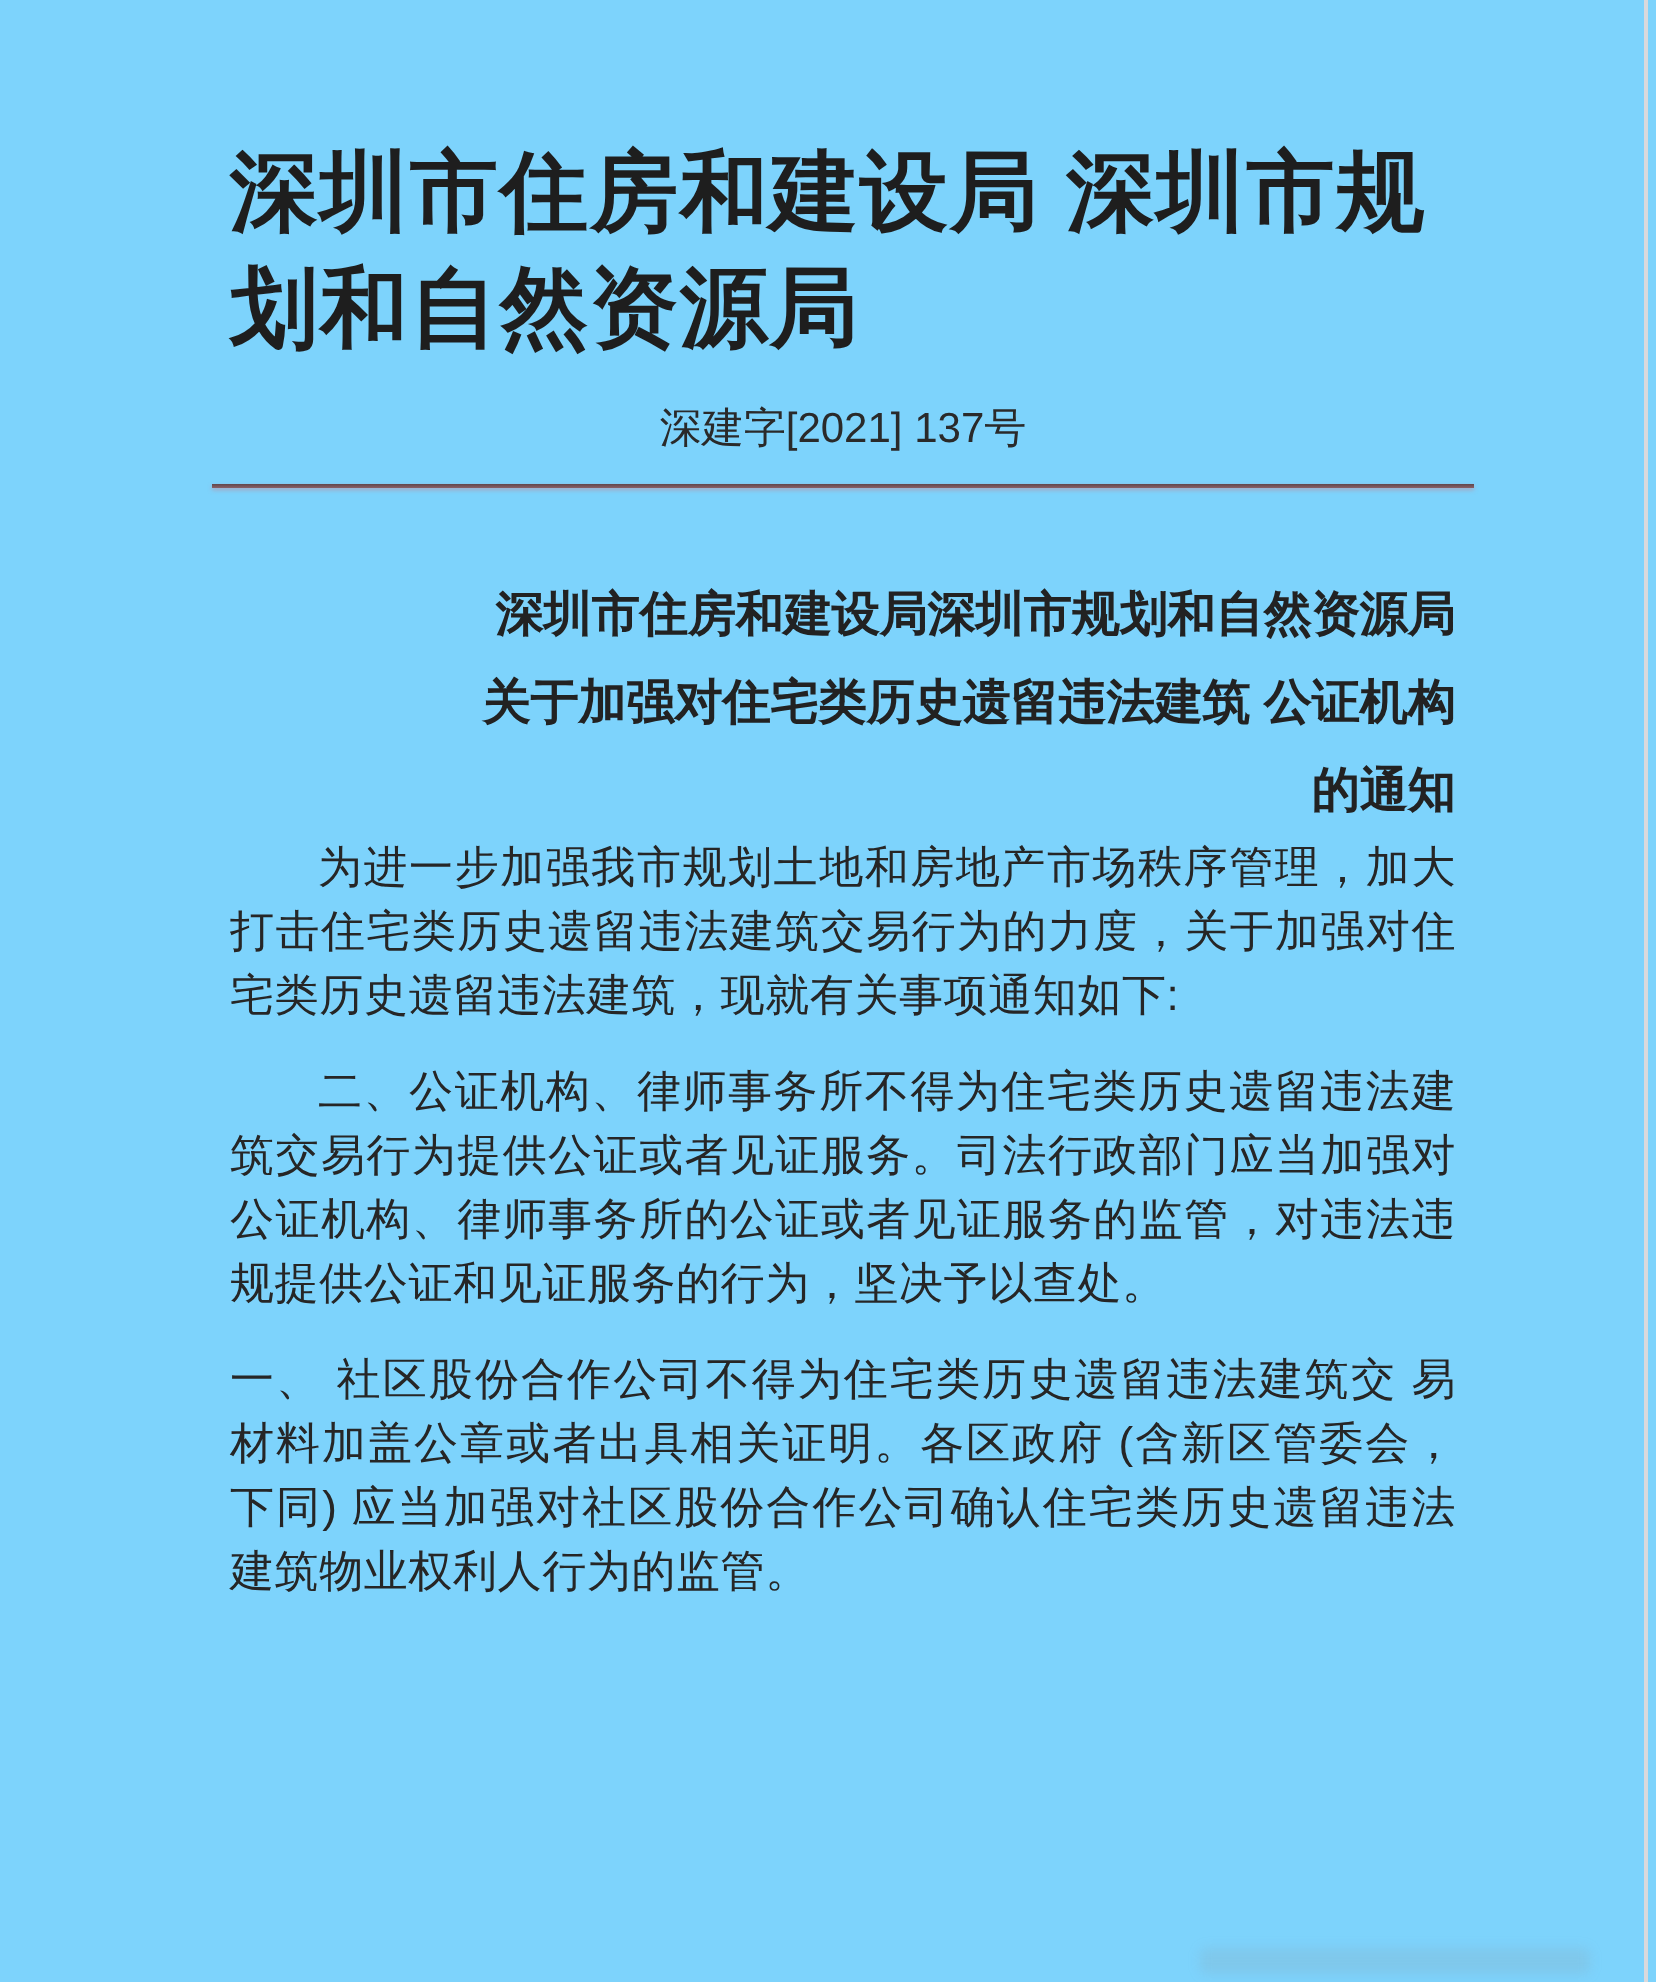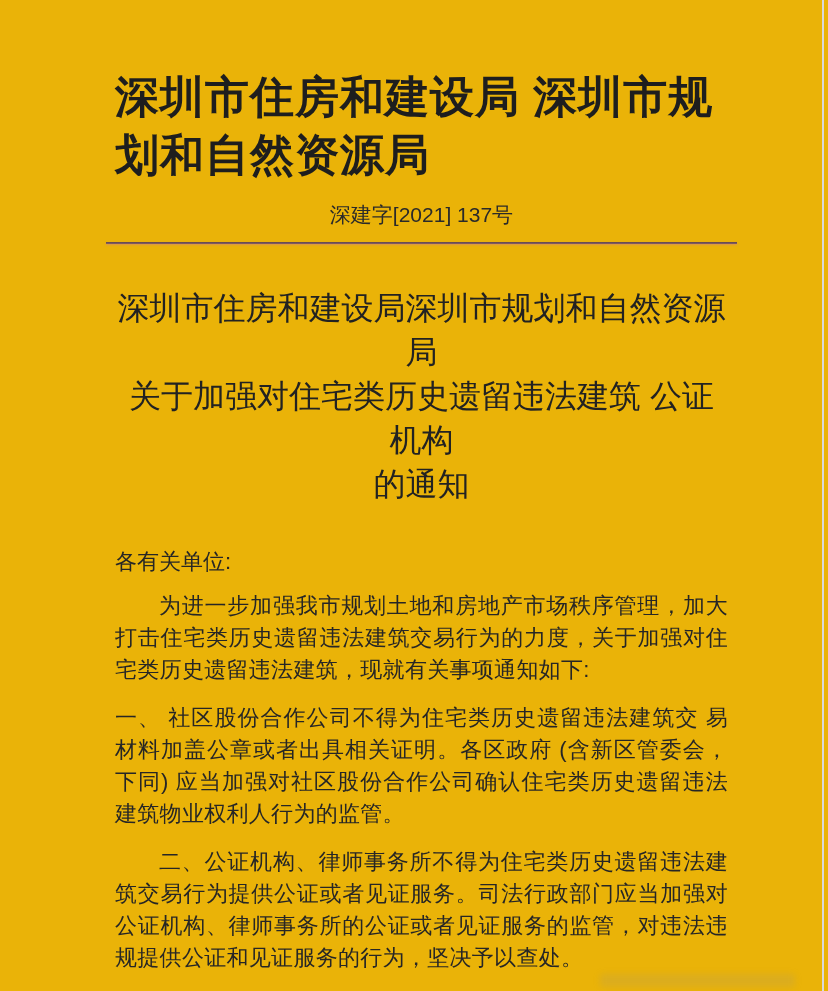--- a/index.html
+++ b/index.html
@@ -4,21 +4,21 @@
 <style>
   html, body {
     margin: 0;
     padding: 0;
     background: #ffffff;
   }
   .page {
     position: relative;
     width: 828px;
     height: 991px;
-    background: #eab308;
+    background: #7dd3fc;
     overflow: hidden;
     font-family: "Liberation Sans", sans-serif;
     color: #262626;
     box-sizing: border-box;
   }
   .content {
     padding: 68px 100px 0 115px;
   }
   .t-line { display: block; }
 
@@ -38,24 +38,24 @@
     color: #2a2a2a;
   }
   .divider {
     height: 2px;
     margin: 12px -9px 0 -9px;
     background: linear-gradient(to bottom, #5f474c, #8a6067);
     box-shadow: 0 1px 2px rgba(205, 125, 138, 0.55);
   }
   .notice-title {
     margin: 42px 0 0 0;
-    font-size: 32px;
+    font-size: 24px;
     line-height: 44px;
-    font-weight: 400;
-    text-align: center;
+    font-weight: 700;
+    text-align: right;
     color: #222222;
   }
   .salutation {
     margin: 40px 0 12px 0;
     font-size: 22px;
     line-height: 32px;
   }
   .para {
     margin: 0 0 16px 0;
     font-size: 22px;
@@ -98,26 +98,25 @@
     <div class="doc-number">深建字[2021] 137号</div>
 
     <div class="divider"></div>
 
     <h2 class="notice-title">
       <span class="t-line">深圳市住房和建设局深圳市规划和自然资源局</span>
       <span class="t-line">关于加强对住宅类历史遗留违法建筑 公证机构</span>
       <span class="t-line">的通知</span>
     </h2>
 
-    <p class="salutation">各有关单位:</p>
 
     <p class="para indent">为进一步加强我市规划土地和房地产市场秩序管理，加大打击住宅类历史遗留违法建筑交易行为的力度，关于加强对住宅类历史遗留违法建筑，现就有关事项通知如下:</p>
 
+    <p class="para indent">二、公证机构、律师事务所不得为住宅类历史遗留违法建筑交易行为提供公证或者见证服务。司法行政部门应当加强对公证机构、律师事务所的公证或者见证服务的监管，对违法违规提供公证和见证服务的行为，坚决予以查处。</p>
+
     <p class="para">一、 社区股份合作公司不得为住宅类历史遗留违法建筑交 易材料加盖公章或者出具相关证明。各区政府 (含新区管委会，下同) 应当加强对社区股份合作公司确认住宅类历史遗留违法建筑物业权利人行为的监管。</p>
-
-    <p class="para indent">二、公证机构、律师事务所不得为住宅类历史遗留违法建筑交易行为提供公证或者见证服务。司法行政部门应当加强对公证机构、律师事务所的公证或者见证服务的监管，对违法违规提供公证和见证服务的行为，坚决予以查处。</p>
 
 
   </div>
 
   <div class="right-edge"></div>
   <div class="bottom-watermark"></div>
 </div>
 
 </body></html>

